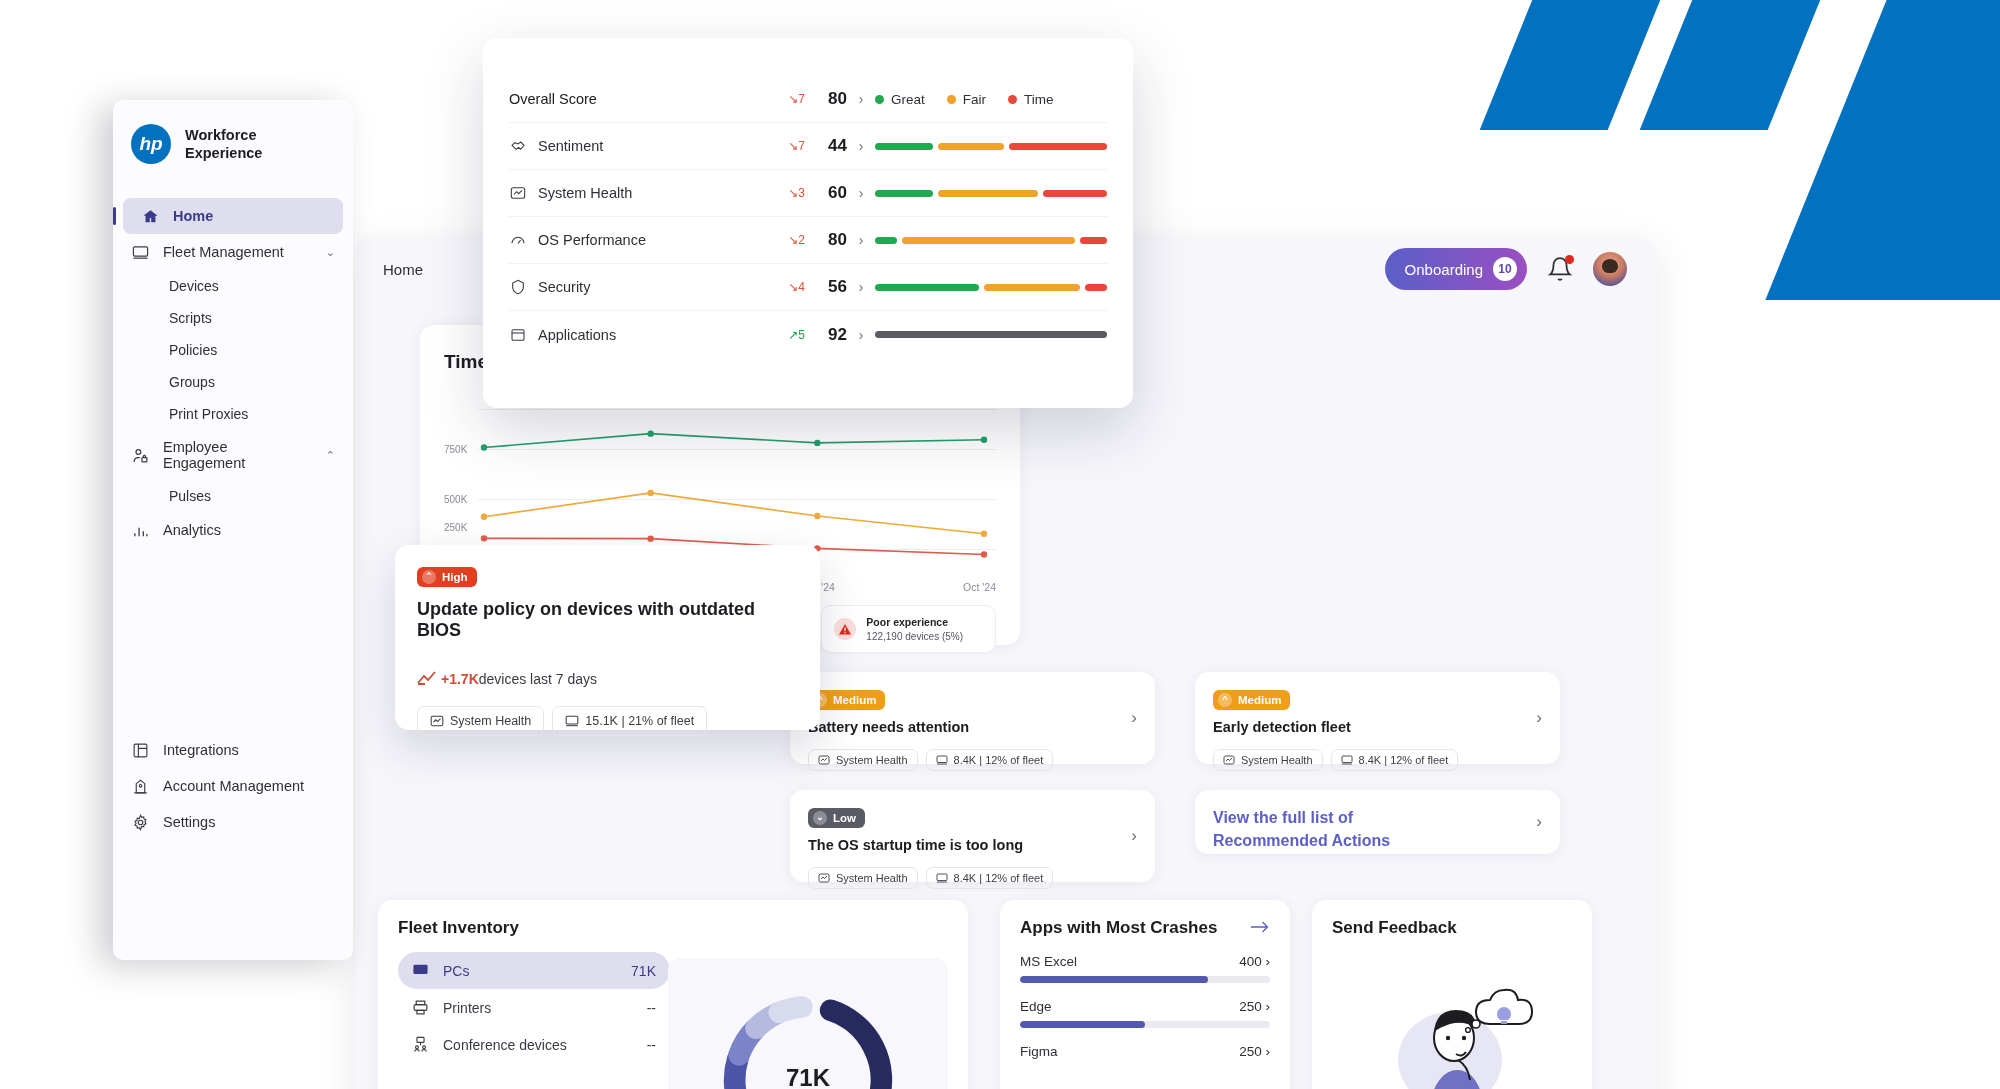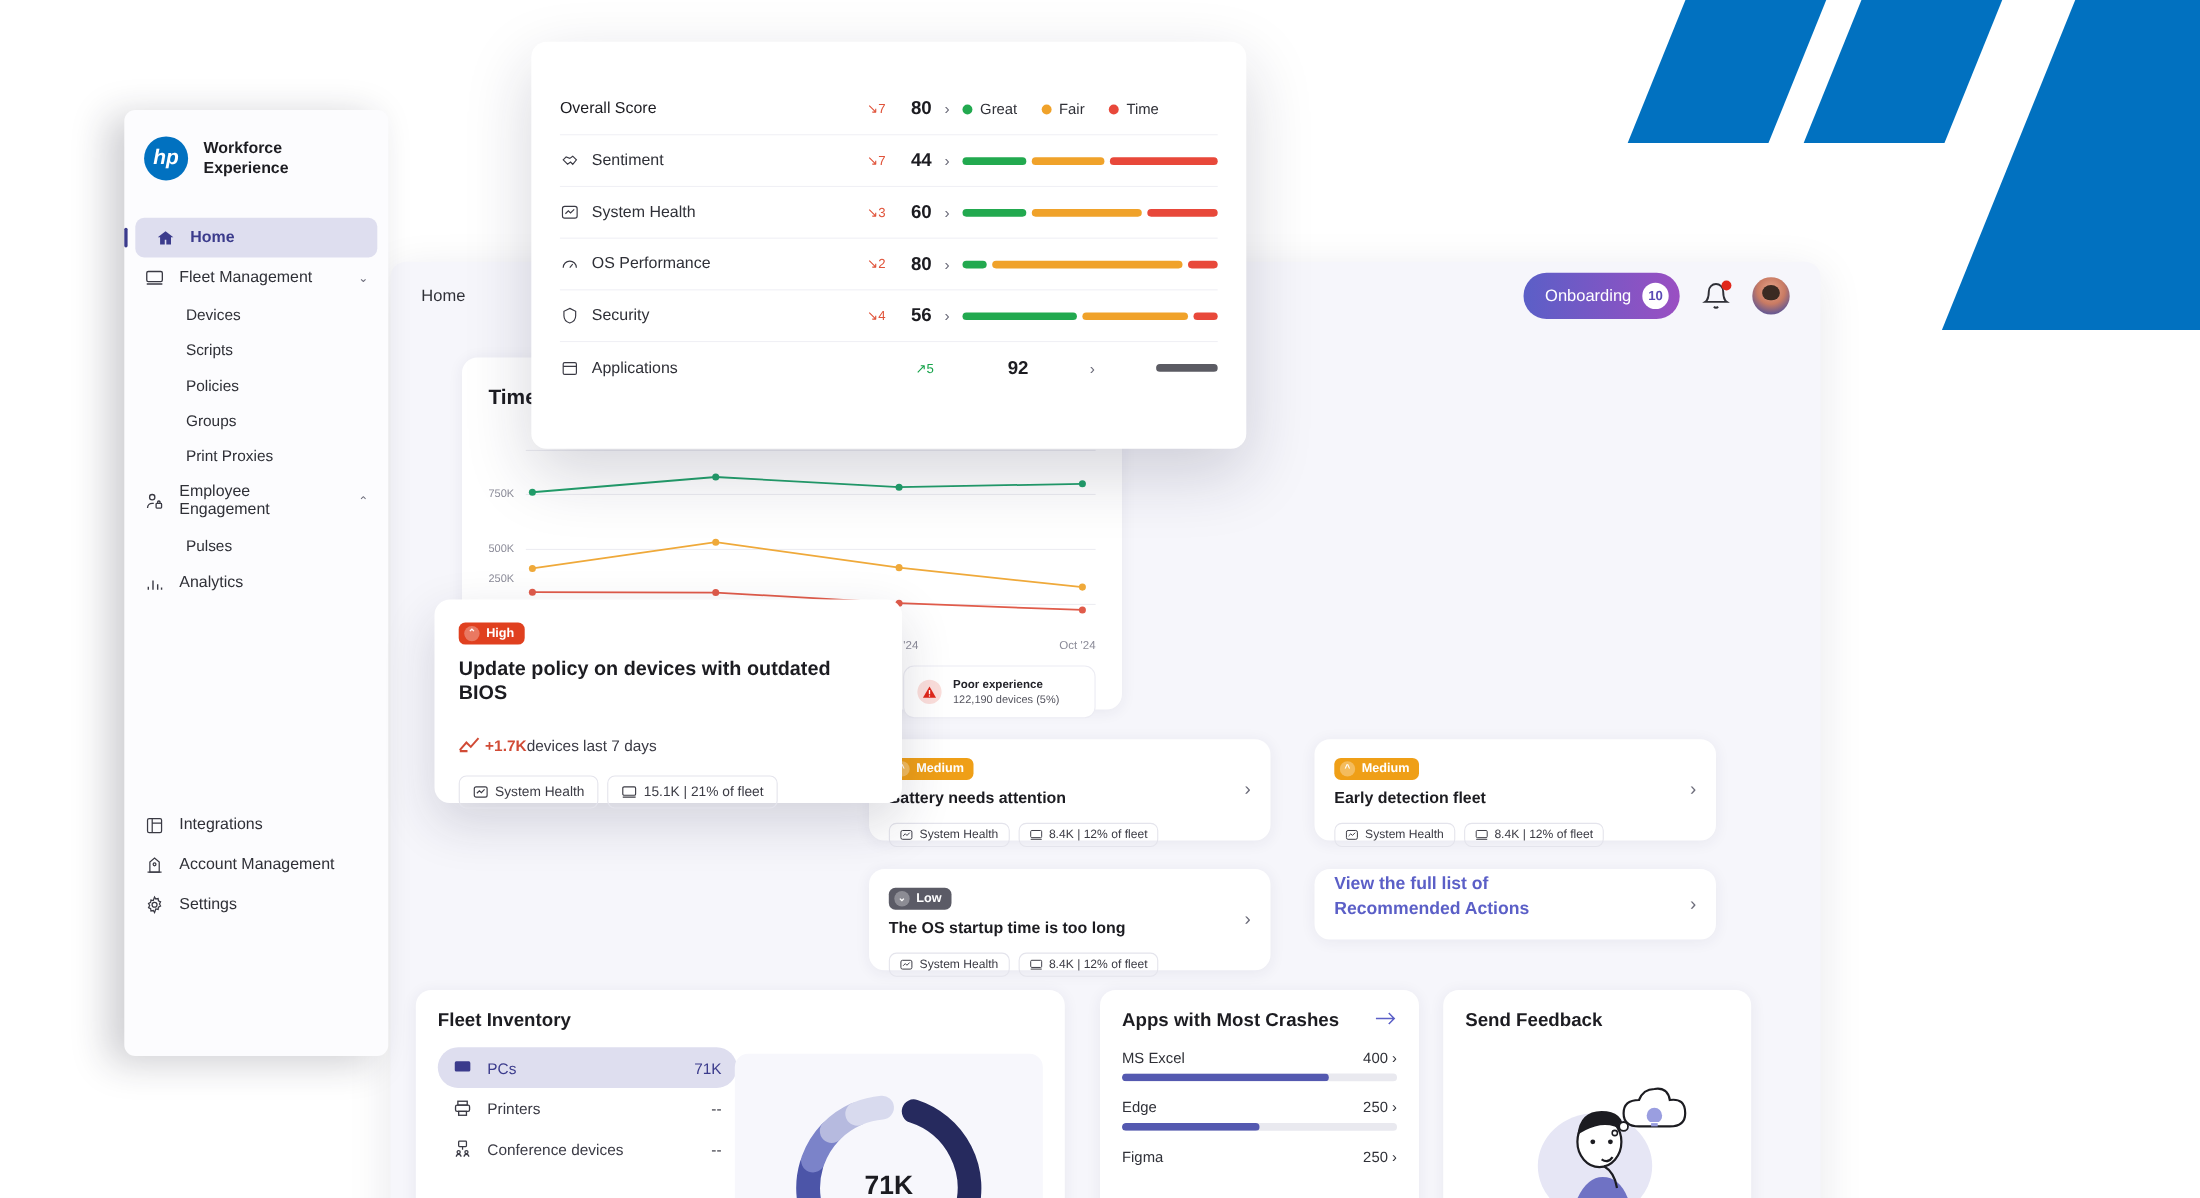--- a/index.html
+++ b/index.html
@@ -120,21 +120,21 @@
     box-shadow: 0 22px 60px rgba(30,30,60,.18);
     padding: 24px 26px;
   }
   .exp-head { display:flex; align-items:center; justify-content:space-between; }
   .exp-title-wrap { display:flex; align-items:center; gap:10px; }
   .exp-title { font-size:19px; font-weight:bold; color:#1c1c21; }
   .info-ico { width:18px;height:18px;border-radius:50%;border:1.4px solid #a9a9b6; color:#7b7b88;
      display:flex;align-items:center;justify-content:center; font-size:11px; font-style:italic; cursor:pointer; }
   .customize { font-size:14px; color:#5b5fc7; cursor:pointer; }
   .exp-row { display:flex; align-items:center; height:47px; border-bottom:1px solid #f0f0f5; }
-  .exp-row:last-child { border-bottom:none;gap:44px; }
+  .exp-row:last-child { border-bottom:none; }
   .exp-label { display:flex; align-items:center; gap:11px; width:250px; font-size:14.5px; color:#2f3037; }
   .exp-label.bold { font-weight:normal; color:#1c1c21; padding-left:0; }
   .exp-delta { width:46px; text-align:right; font-size:12px; }
   .exp-delta.down { color:#e0533a; }
   .exp-delta.up { color:#16a34a; }
   .exp-score { width:42px; text-align:right; font-size:17px; font-weight:bold; color:#1c1c21; }
   .exp-chev { width:28px; text-align:center; color:#6c6c7a; font-size:14px; cursor:pointer; }
   .bars { flex:1; display:flex; gap:5px; align-items:center; }
   .bar-seg { height:7px; border-radius:5px; }
   .legend-inline { flex:1; display:flex; gap:22px; align-items:center; font-size:13.5px; color:#2f3037; }
@@ -324,21 +324,21 @@
       <svg width="12" height="12" viewBox="0 0 24 24" fill="none" stroke="#3c3c45" stroke-width="1.8">
           <rect x="2" y="4" width="20" height="13" rx="2"></rect>
           <path d="M2 20h20"></path>
         </svg>
       <span>8.4K | 12% of fleet</span>
     </div>
   </div>
   <span class="chev-r">›</span>
 </div>
 
-<div class="rec-card" style="left:1195px;top:790px;width:365px;height:64px;display:flex;align-items:flex-end">
+<div class="rec-card" style="left:1195px;top:790px;width:365px;height:64px;display:flex;align-items:flex-start">
   <div class="viewfull">
     <span>View the full list of</span><br>
     <span>Recommended Actions</span>
   </div>
   <span class="chev-r">›</span>
 </div>
 
 <div class="panel" style="left:378px;top:900px;width:590px;height:230px">
   <div class="panel-title">Fleet Inventory</div>
   <div style="width:272px;margin-top:14px">

